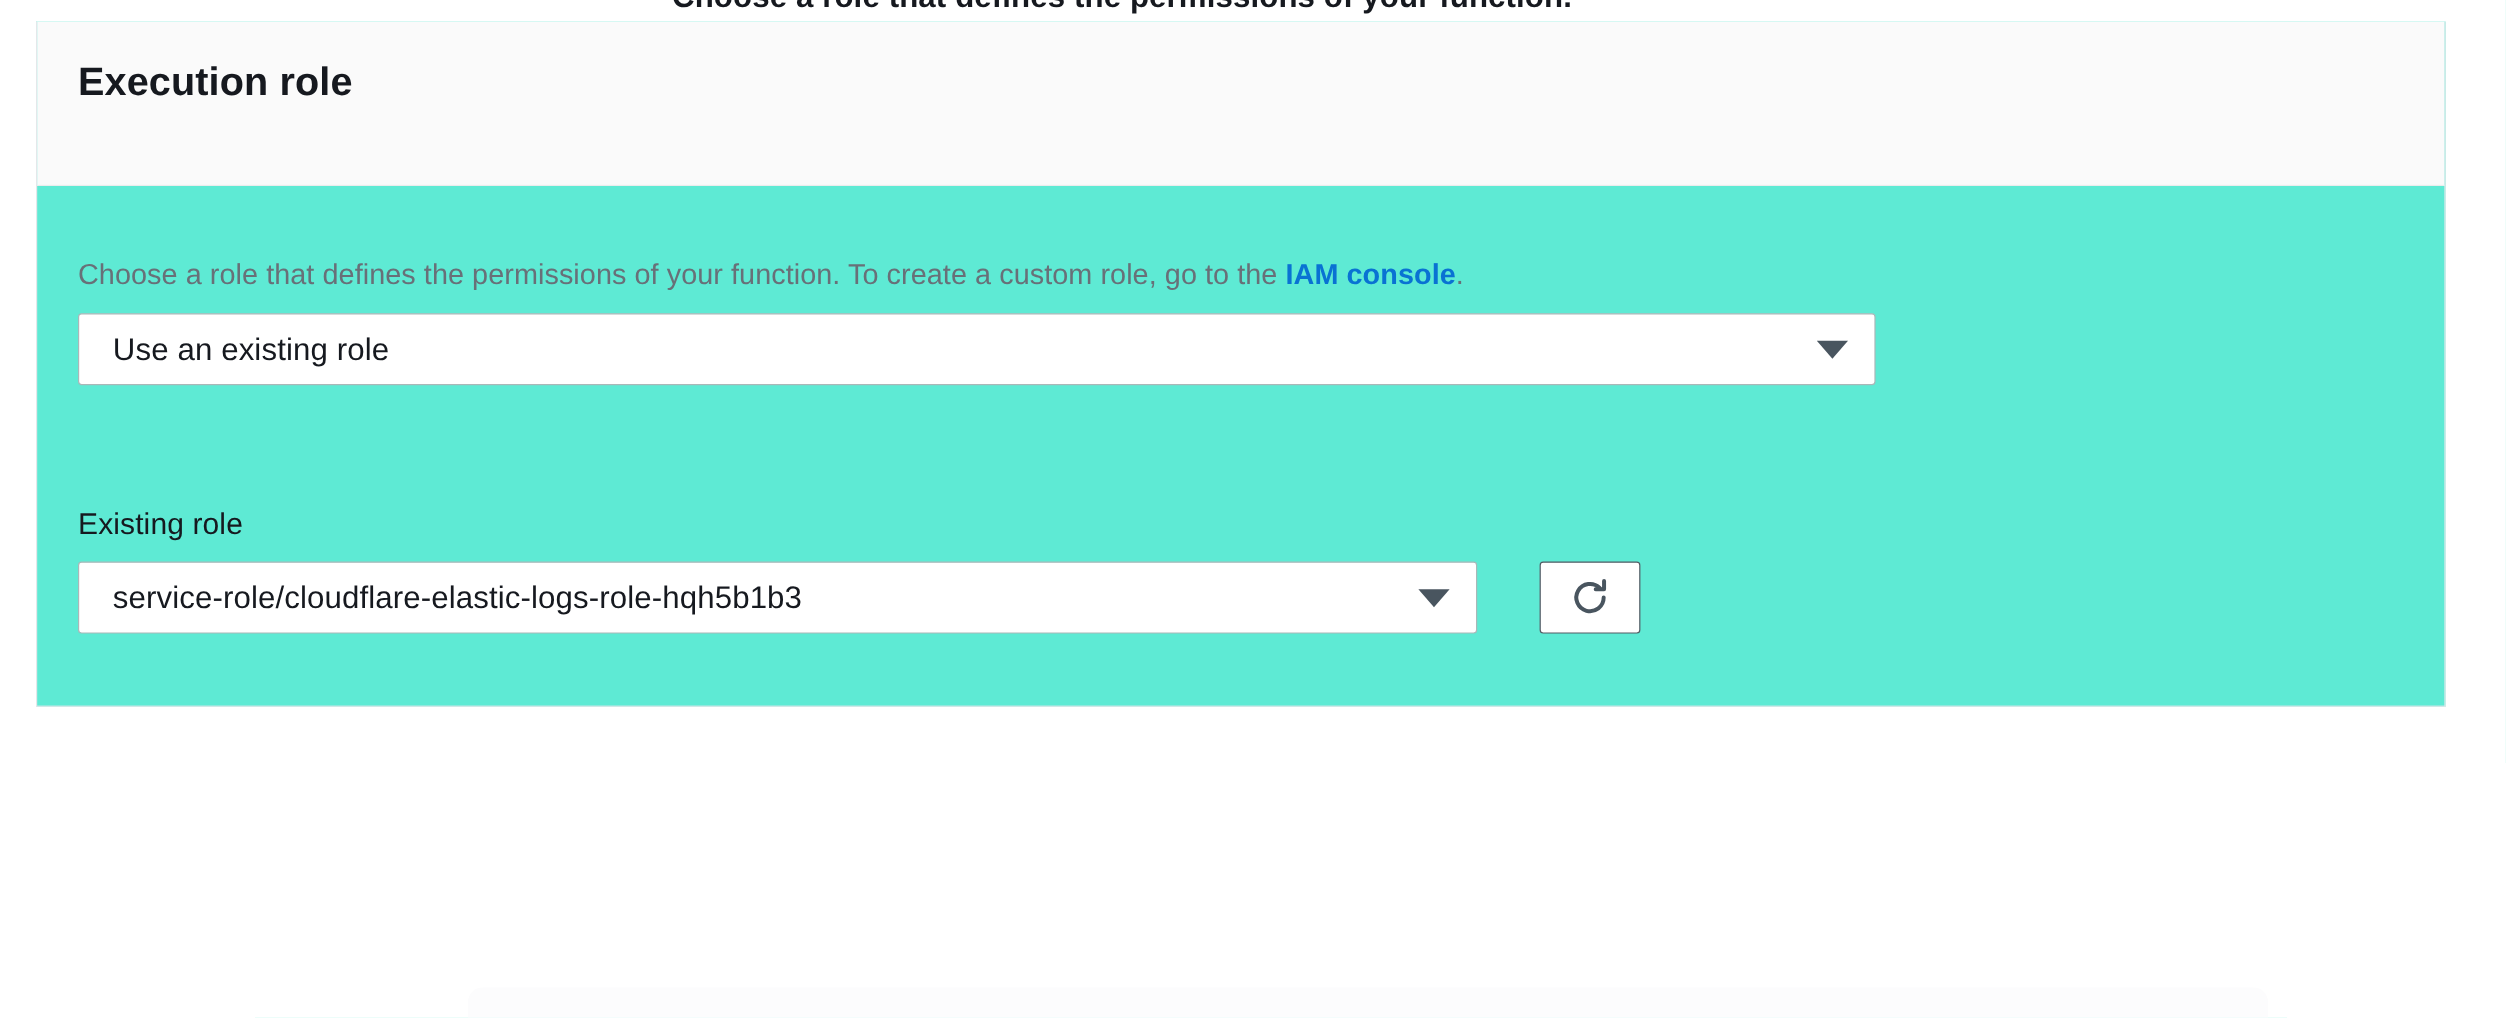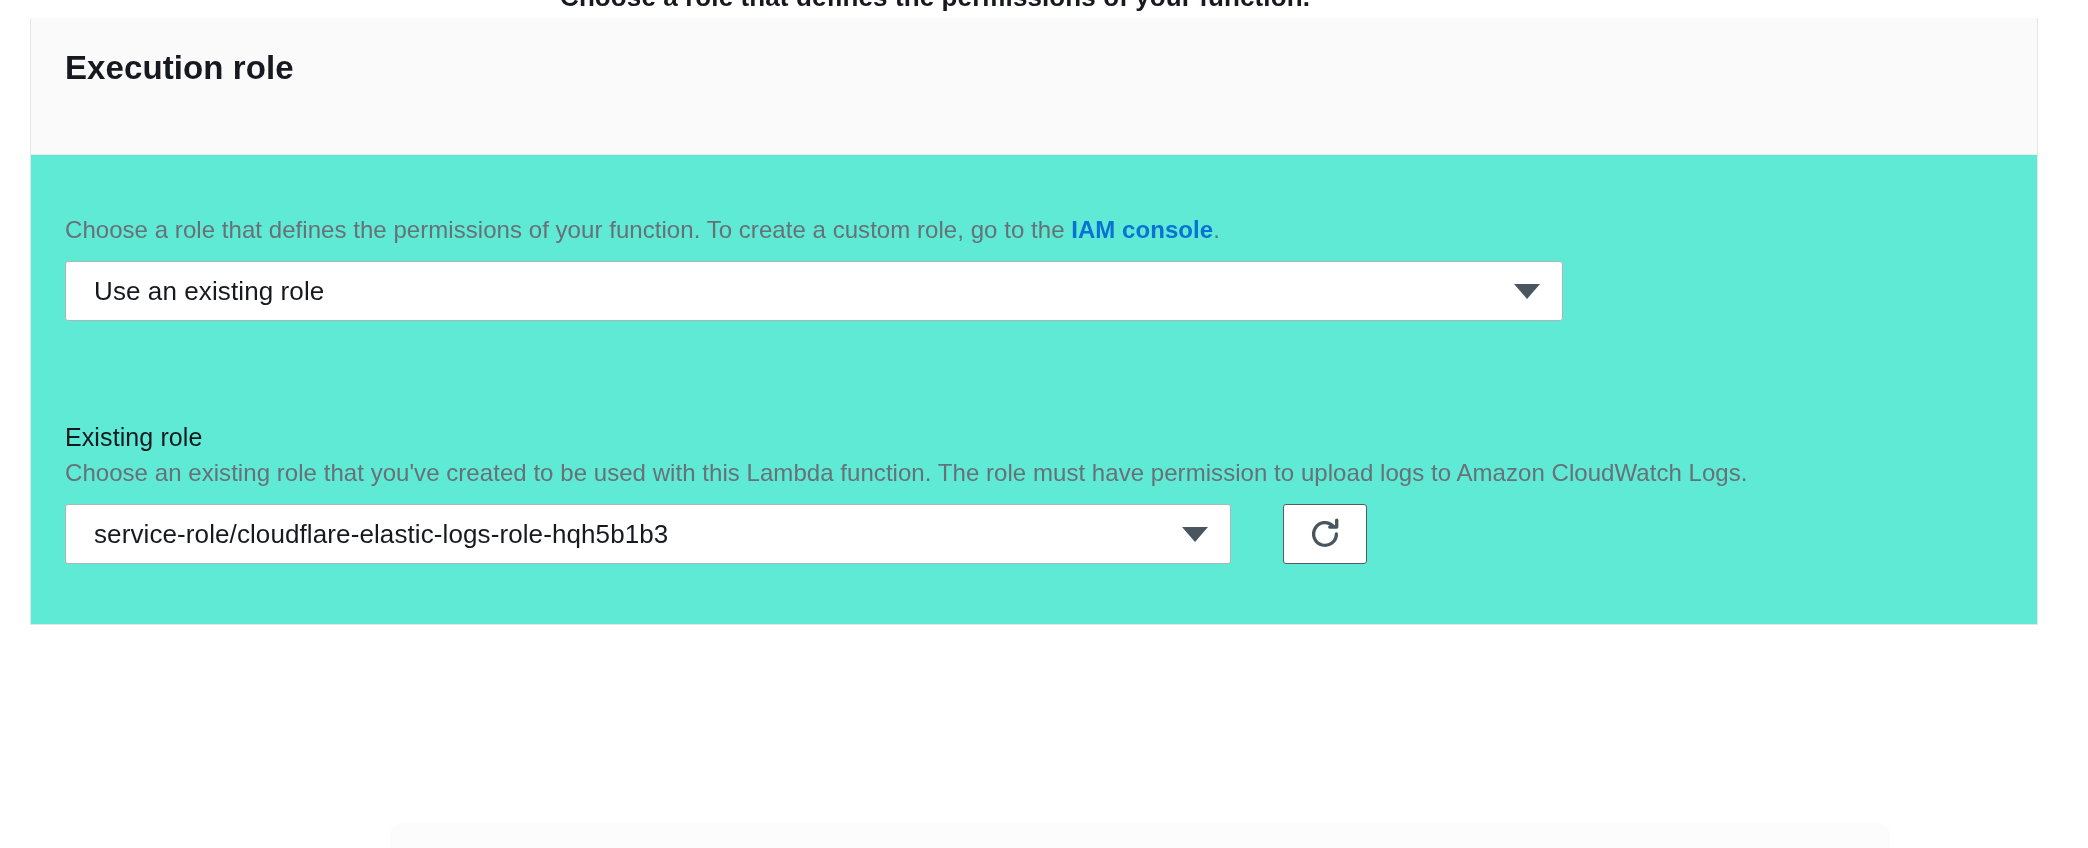--- a/index.html
+++ b/index.html
@@ -208,21 +208,20 @@
           <span class="select-caret">
             <span class="caret-glyph"></span>
           </span>
         </div>
       </div>
 
       <div class="gap-after-first"></div>
 
       <div class="label-block">
         <p class="field-label">Existing role</p>
-        <p class="desc">Choose an existing role that you've created to be used with this Lambda function. The role must have permission to upload logs to Amazon CloudWatch Logs.</p>
       </div>
 
       <div class="select-row">
         <div class="select existing-role">
           <span class="select-value">service-role/cloudflare-elastic-logs-role-hqh5b1b3</span>
           <span class="select-caret">
             <span class="caret-glyph"></span>
           </span>
         </div>
 

